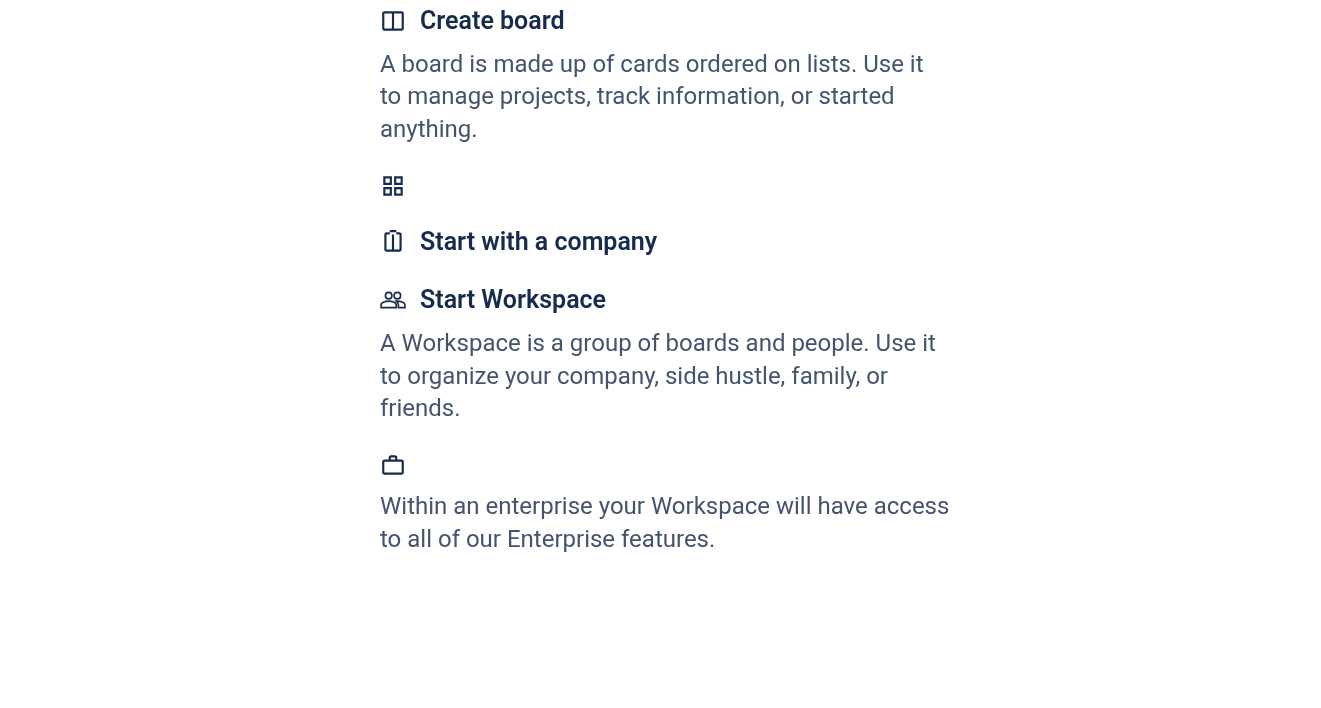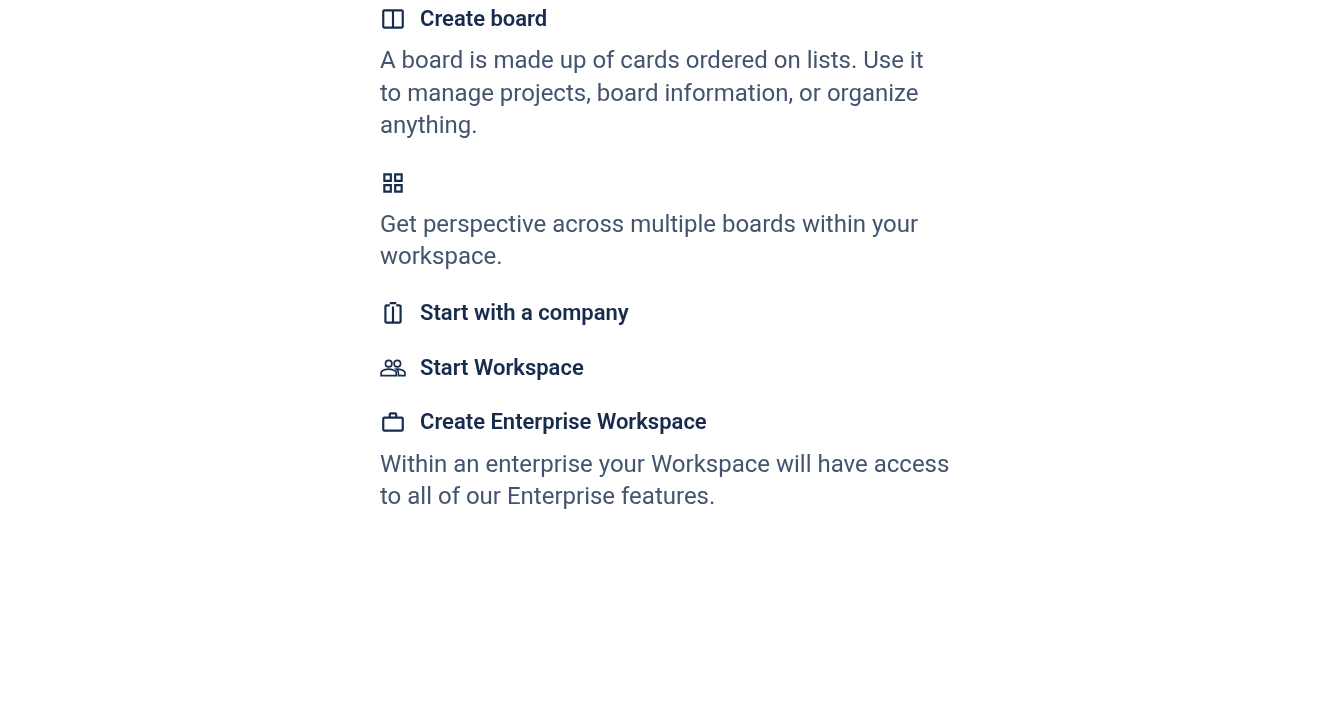--- a/index.html
+++ b/index.html
@@ -24,21 +24,21 @@
       margin-bottom: 28px;
       cursor: pointer;
     }
     .menu-item-header {
       display: flex;
       align-items: center;
       gap: 14px;
       margin-bottom: 12px;
     }
     .menu-item-title {
-      font-size: 22px;
+      font-size: 25px;
       font-weight: 600;
       color: #172B4D;
       line-height: 1.2;
     }
     .menu-item-description {
       font-size: 24px;
       font-weight: 400;
       color: #44546F;
       line-height: 1.35;
     }
@@ -63,32 +63,31 @@
 
   <div class="menu-item">
     <div class="menu-item-header">
       <span class="icon">
         <svg viewBox="0 0 24 24">
           <path d="M4 3h16c1.1 0 2 .9 2 2v14c0 1.1-.9 2-2 2H4c-1.1 0-2-.9-2-2V5c0-1.1.9-2 2-2zm0 2v14h7V5H4zm9 0v14h7V5h-7z"></path>
         </svg>
       </span>
       <span class="menu-item-title">Create board</span>
     </div>
-    <div class="menu-item-description">A board is made up of cards ordered on lists. Use it to manage projects, board information, or organize anything.</div>
+    <div class="menu-item-description">A board is made up of cards ordered on lists. Use it to manage projects, track information, or started anything.</div>
   </div>
 
   <div class="menu-item">
     <div class="menu-item-header">
       <span class="icon">
         <svg viewBox="0 0 24 24">
           <path d="M3 3h8v8H3V3zm2 2v4h4V5H5zm8-2h8v8h-8V3zm2 2v4h4V5h-4zM3 13h8v8H3v-8zm2 2v4h4v-4H5zm8-2h8v8h-8v-8zm2 2v4h4v-4h-4z"></path>
         </svg>
       </span>
     </div>
-    <div class="menu-item-description">Get perspective across multiple boards within your workspace.</div>
   </div>
 
   <div class="menu-item">
     <div class="menu-item-header">
       <span class="icon">
         <svg viewBox="0 0 24 24">
           <path d="M4 5c0-1.1.9-2 2-2h3v2H6v14h5V5h2v14h5V5h-3V3h3c1.1 0 2 .9 2 2v14c0 1.1-.9 2-2 2H6c-1.1 0-2-.9-2-2V5zm5-4h6v2H9V1z"></path>
         </svg>
       </span>
       <span class="menu-item-title">Start with a company</span>
@@ -97,27 +96,27 @@
 
   <div class="menu-item">
     <div class="menu-item-header">
       <span class="icon">
         <svg viewBox="0 0 24 24">
           <path d="M16 11c1.66 0 3-1.34 3-3s-1.34-3-3-3-3 1.34-3 3 1.34 3 3 3zm-8 0c1.66 0 3-1.34 3-3S9.66 5 8 5 5 6.34 5 8s1.34 3 3 3zm0 2c-2.33 0-7 1.17-7 3.5V19h14v-2.5c0-2.33-4.67-3.5-7-3.5zm8 0c-.29 0-.62.02-.97.05 1.16.84 1.97 1.97 1.97 3.45V19h6v-2.5c0-2.33-4.67-3.5-7-3.5z" fill="none" stroke="#172B4D" stroke-width="1.5"></path>
         </svg>
       </span>
       <span class="menu-item-title">Start Workspace</span>
     </div>
+    <div class="menu-item-description">A Workspace is a group of boards and people. Use it to organize your company, side hustle, family, or friends.</div>
   </div>
 
   <div class="menu-item">
     <div class="menu-item-header">
       <span class="icon">
         <svg viewBox="0 0 24 24">
           <path d="M20 7h-4V5c0-1.1-.9-2-2-2h-4c-1.1 0-2 .9-2 2v2H4c-1.1 0-2 .9-2 2v10c0 1.1.9 2 2 2h16c1.1 0 2-.9 2-2V9c0-1.1-.9-2-2-2zM10 5h4v2h-4V5zm10 14H4V9h16v10z"></path>
         </svg>
       </span>
-      <span class="menu-item-title">Create Enterprise Workspace</span>
     </div>
     <div class="menu-item-description">Within an enterprise your Workspace will have access to all of our Enterprise features.</div>
   </div>
 
 </div>
 
 </body></html>

